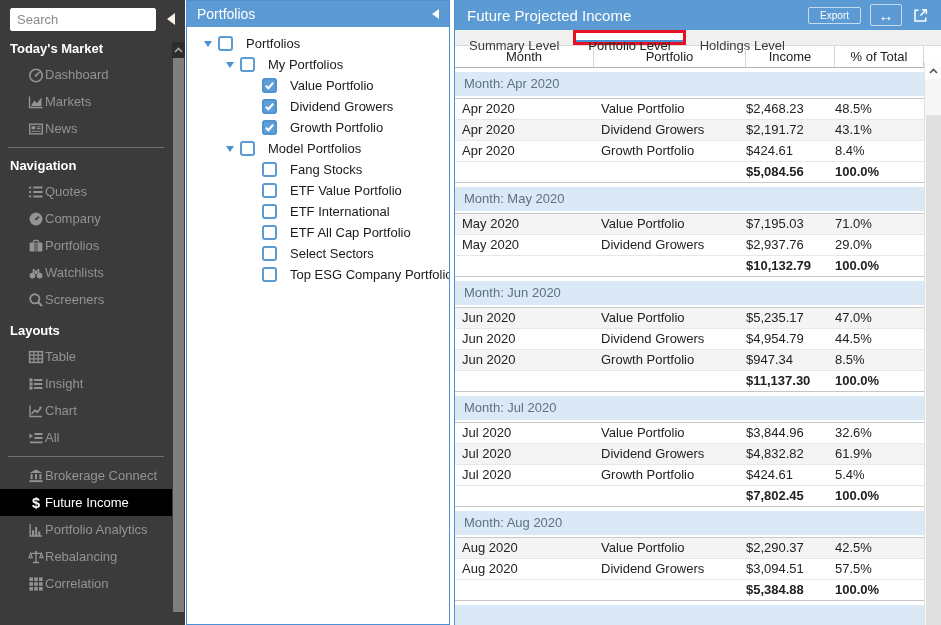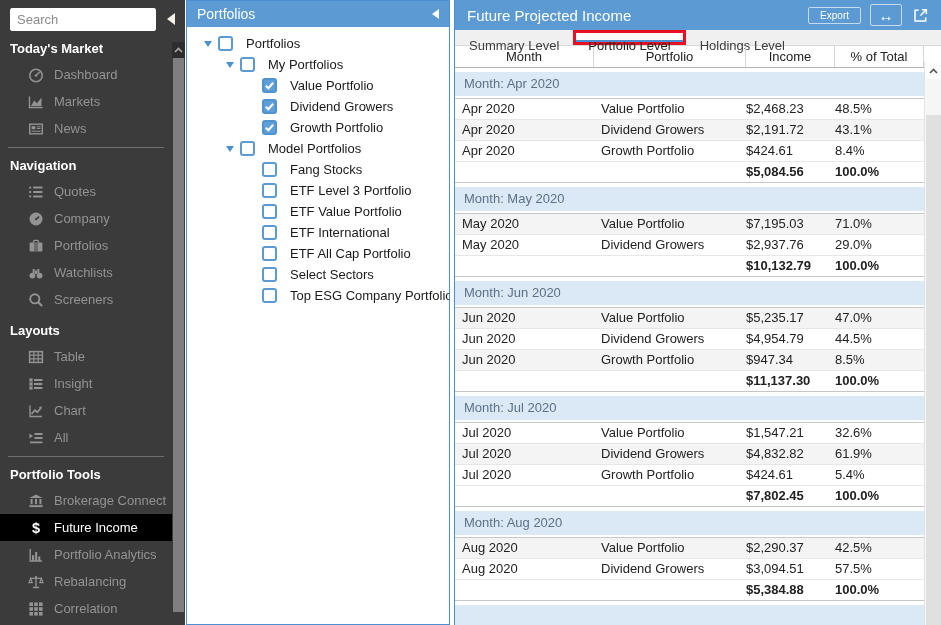--- a/index.html
+++ b/index.html
@@ -33,21 +33,21 @@
     color: #333; outline: none; background: #fff;
   }
   #search-input::placeholder { color: #8a8a8a; opacity: 1; }
   #sidebar-collapse {
     position: absolute; left: 165px; top: 12px; width: 12px; height: 14px;
     display: flex; align-items: center; justify-content: center; cursor: pointer; z-index: 5;
   }
   .tri-left { width: 0; height: 0; border-top: 6px solid transparent; border-bottom: 6px solid transparent; border-right: 8px solid #f5f0e8; }
   .section-title { color: #ffffff; font-weight: bold; font-size: 13px; margin: 10px 0 4px 0; padding-left: 10px; line-height: 16px; }
   .side-item {
-    height: 27px; display: flex; align-items: center; gap: 10px;
+    height: 27px; display: flex; align-items: center; gap: 1px;
     padding-left: 27px; color: #939393; cursor: pointer; white-space: nowrap;
   }
   .side-item .ic { width: 17px; height: 17px; display: inline-flex; align-items: center; justify-content: center; flex: none; }
   .side-item.selected { background: var(--selected-bg); color: #ffffff; }
   .divider { border-top: 1px solid #6f6f6f; margin: 5px 8px; }
 
   
   #sb-scroll { position: absolute; left: 172px; top: 0; width: 13px; height: 625px; background: #3b3b3b; }
   #sb-up { position: absolute; left: 0; top: 42px; width: 13px; height: 16px; background: #2d2d2d; display: flex; align-items: center; justify-content: center; cursor: pointer; }
   #sb-thumb { position: absolute; left: 1px; top: 58px; width: 11px; height: 554px; background: #7f7f7f; cursor: pointer; }
@@ -254,21 +254,20 @@
       <div class="side-item">
         <span class="ic">
           <svg viewBox="0 0 16 16" width="16" height="16">
             <path d="M1.4 3.4 L5 6 l-3.6 2.6z" fill="currentColor"></path>
             <path d="M6.5 4 h8 M6.5 8 h8 M2 12.4 h12.5" stroke="currentColor" stroke-width="1.8"></path>
           </svg>
         </span>
         <span class="lb">All</span>
       </div>
       <div class="divider"></div>
-      <div class="section-title">Portfolio Tools</div>
       <div class="side-item">
         <span class="ic">
           <svg viewBox="0 0 16 16" width="16" height="16">
             <path d="M8 1.6 L14.6 4.9 H1.4 Z" fill="currentColor"></path>
             <g fill="currentColor">
               <rect x="2.6" y="6" width="2" height="5.2"></rect>
               <rect x="7" y="6" width="2" height="5.2"></rect>
               <rect x="11.4" y="6" width="2" height="5.2"></rect>
               <rect x="1.4" y="12.2" width="13.2" height="1.9"></rect>
             </g>
@@ -390,25 +389,20 @@
         <span class="exp">
           <span class="tri-down"></span>
         </span>
         <span class="cb"></span>
         <span class="tree-label">Model Portfolios</span>
       </div>
       <div class="tree-row" style="padding-left: 54px;">
         <span class="exp"></span>
         <span class="cb"></span>
         <span class="tree-label">Fang Stocks</span>
-      </div>
-      <div class="tree-row" style="padding-left: 54px;">
-        <span class="exp"></span>
-        <span class="cb"></span>
-        <span class="tree-label">ETF Level 3 Portfolio</span>
       </div>
       <div class="tree-row" style="padding-left: 54px;">
         <span class="exp"></span>
         <span class="cb"></span>
         <span class="tree-label">ETF Value Portfolio</span>
       </div>
       <div class="tree-row" style="padding-left: 54px;">
         <span class="exp"></span>
         <span class="cb"></span>
         <span class="tree-label">ETF International</span>
@@ -534,21 +528,21 @@
           <div class="td c-port"></div>
           <div class="td c-num">$11,137.30</div>
           <div class="td c-num">100.0%</div>
         </div>
       </div>
       <div class="group-band">Month: Jul 2020</div>
       <div class="group-rows">
         <div class="trow">
           <div class="td c-month">Jul 2020</div>
           <div class="td c-port">Value Portfolio</div>
-          <div class="td c-num">$1,547.21</div>
+          <div class="td c-num">$3,844.96</div>
           <div class="td c-num">32.6%</div>
         </div>
         <div class="trow alt">
           <div class="td c-month">Jul 2020</div>
           <div class="td c-port">Dividend Growers</div>
           <div class="td c-num">$4,832.82</div>
           <div class="td c-num">61.9%</div>
         </div>
         <div class="trow">
           <div class="td c-month">Jul 2020</div>

